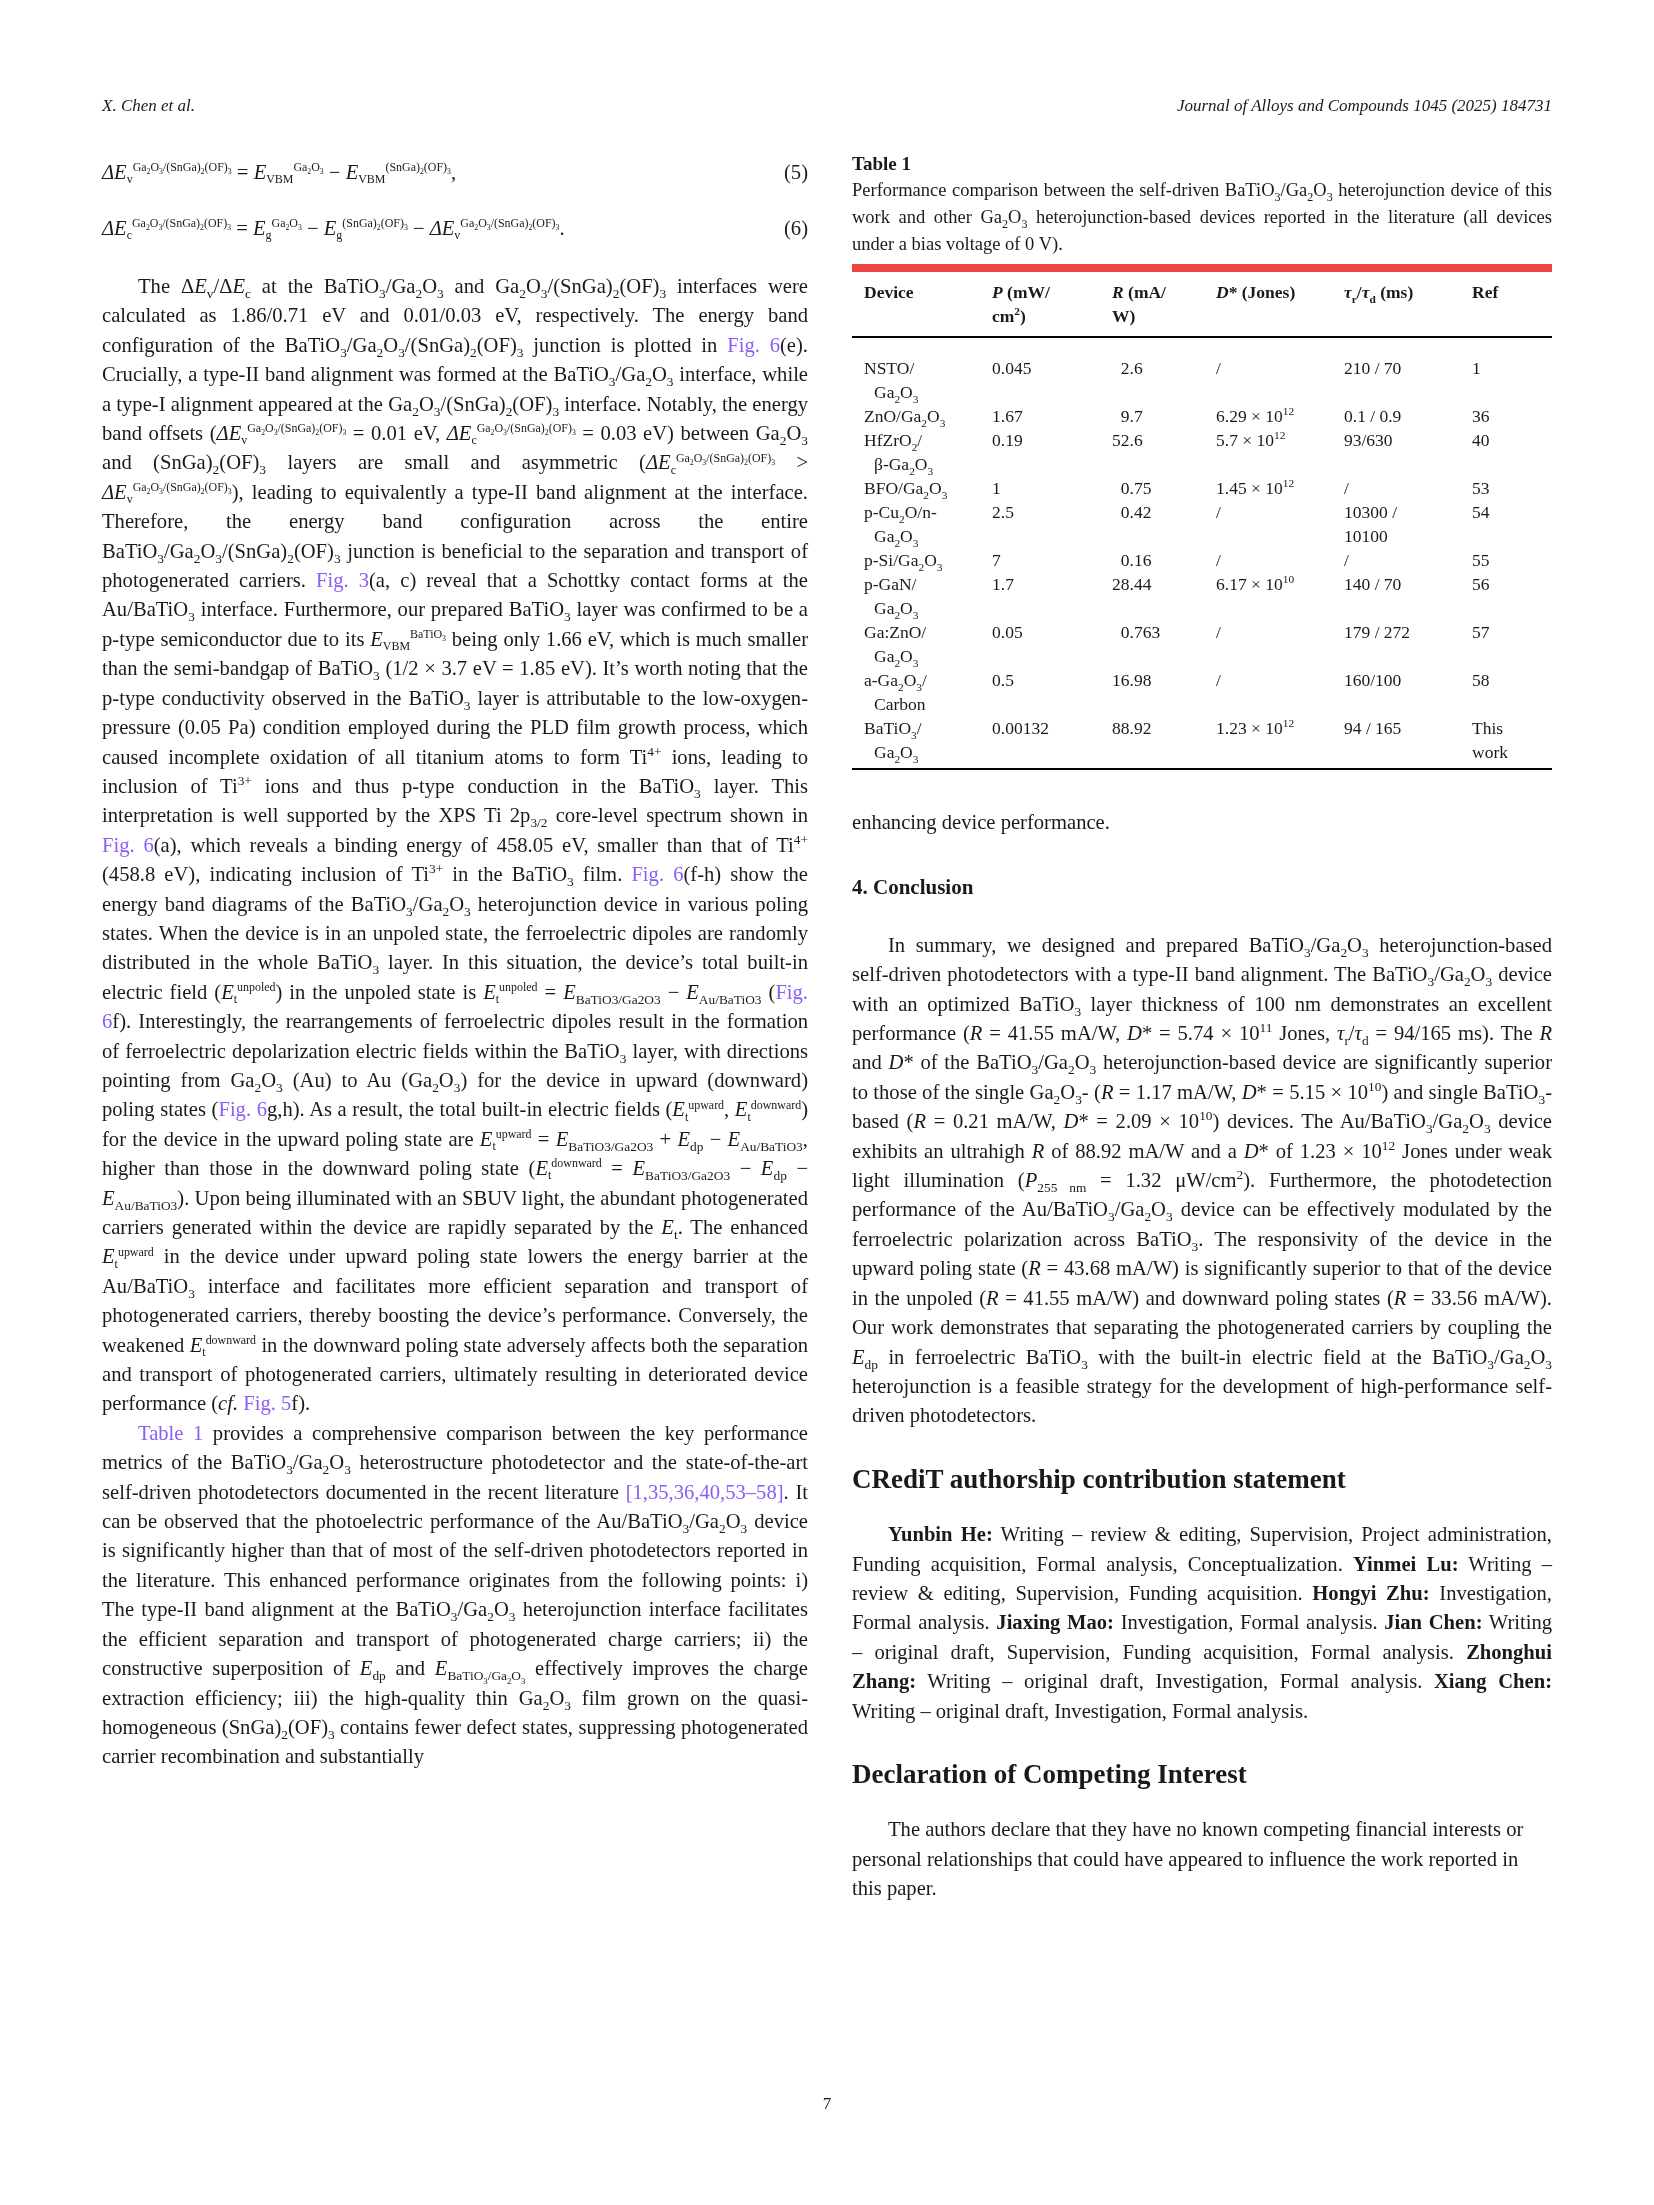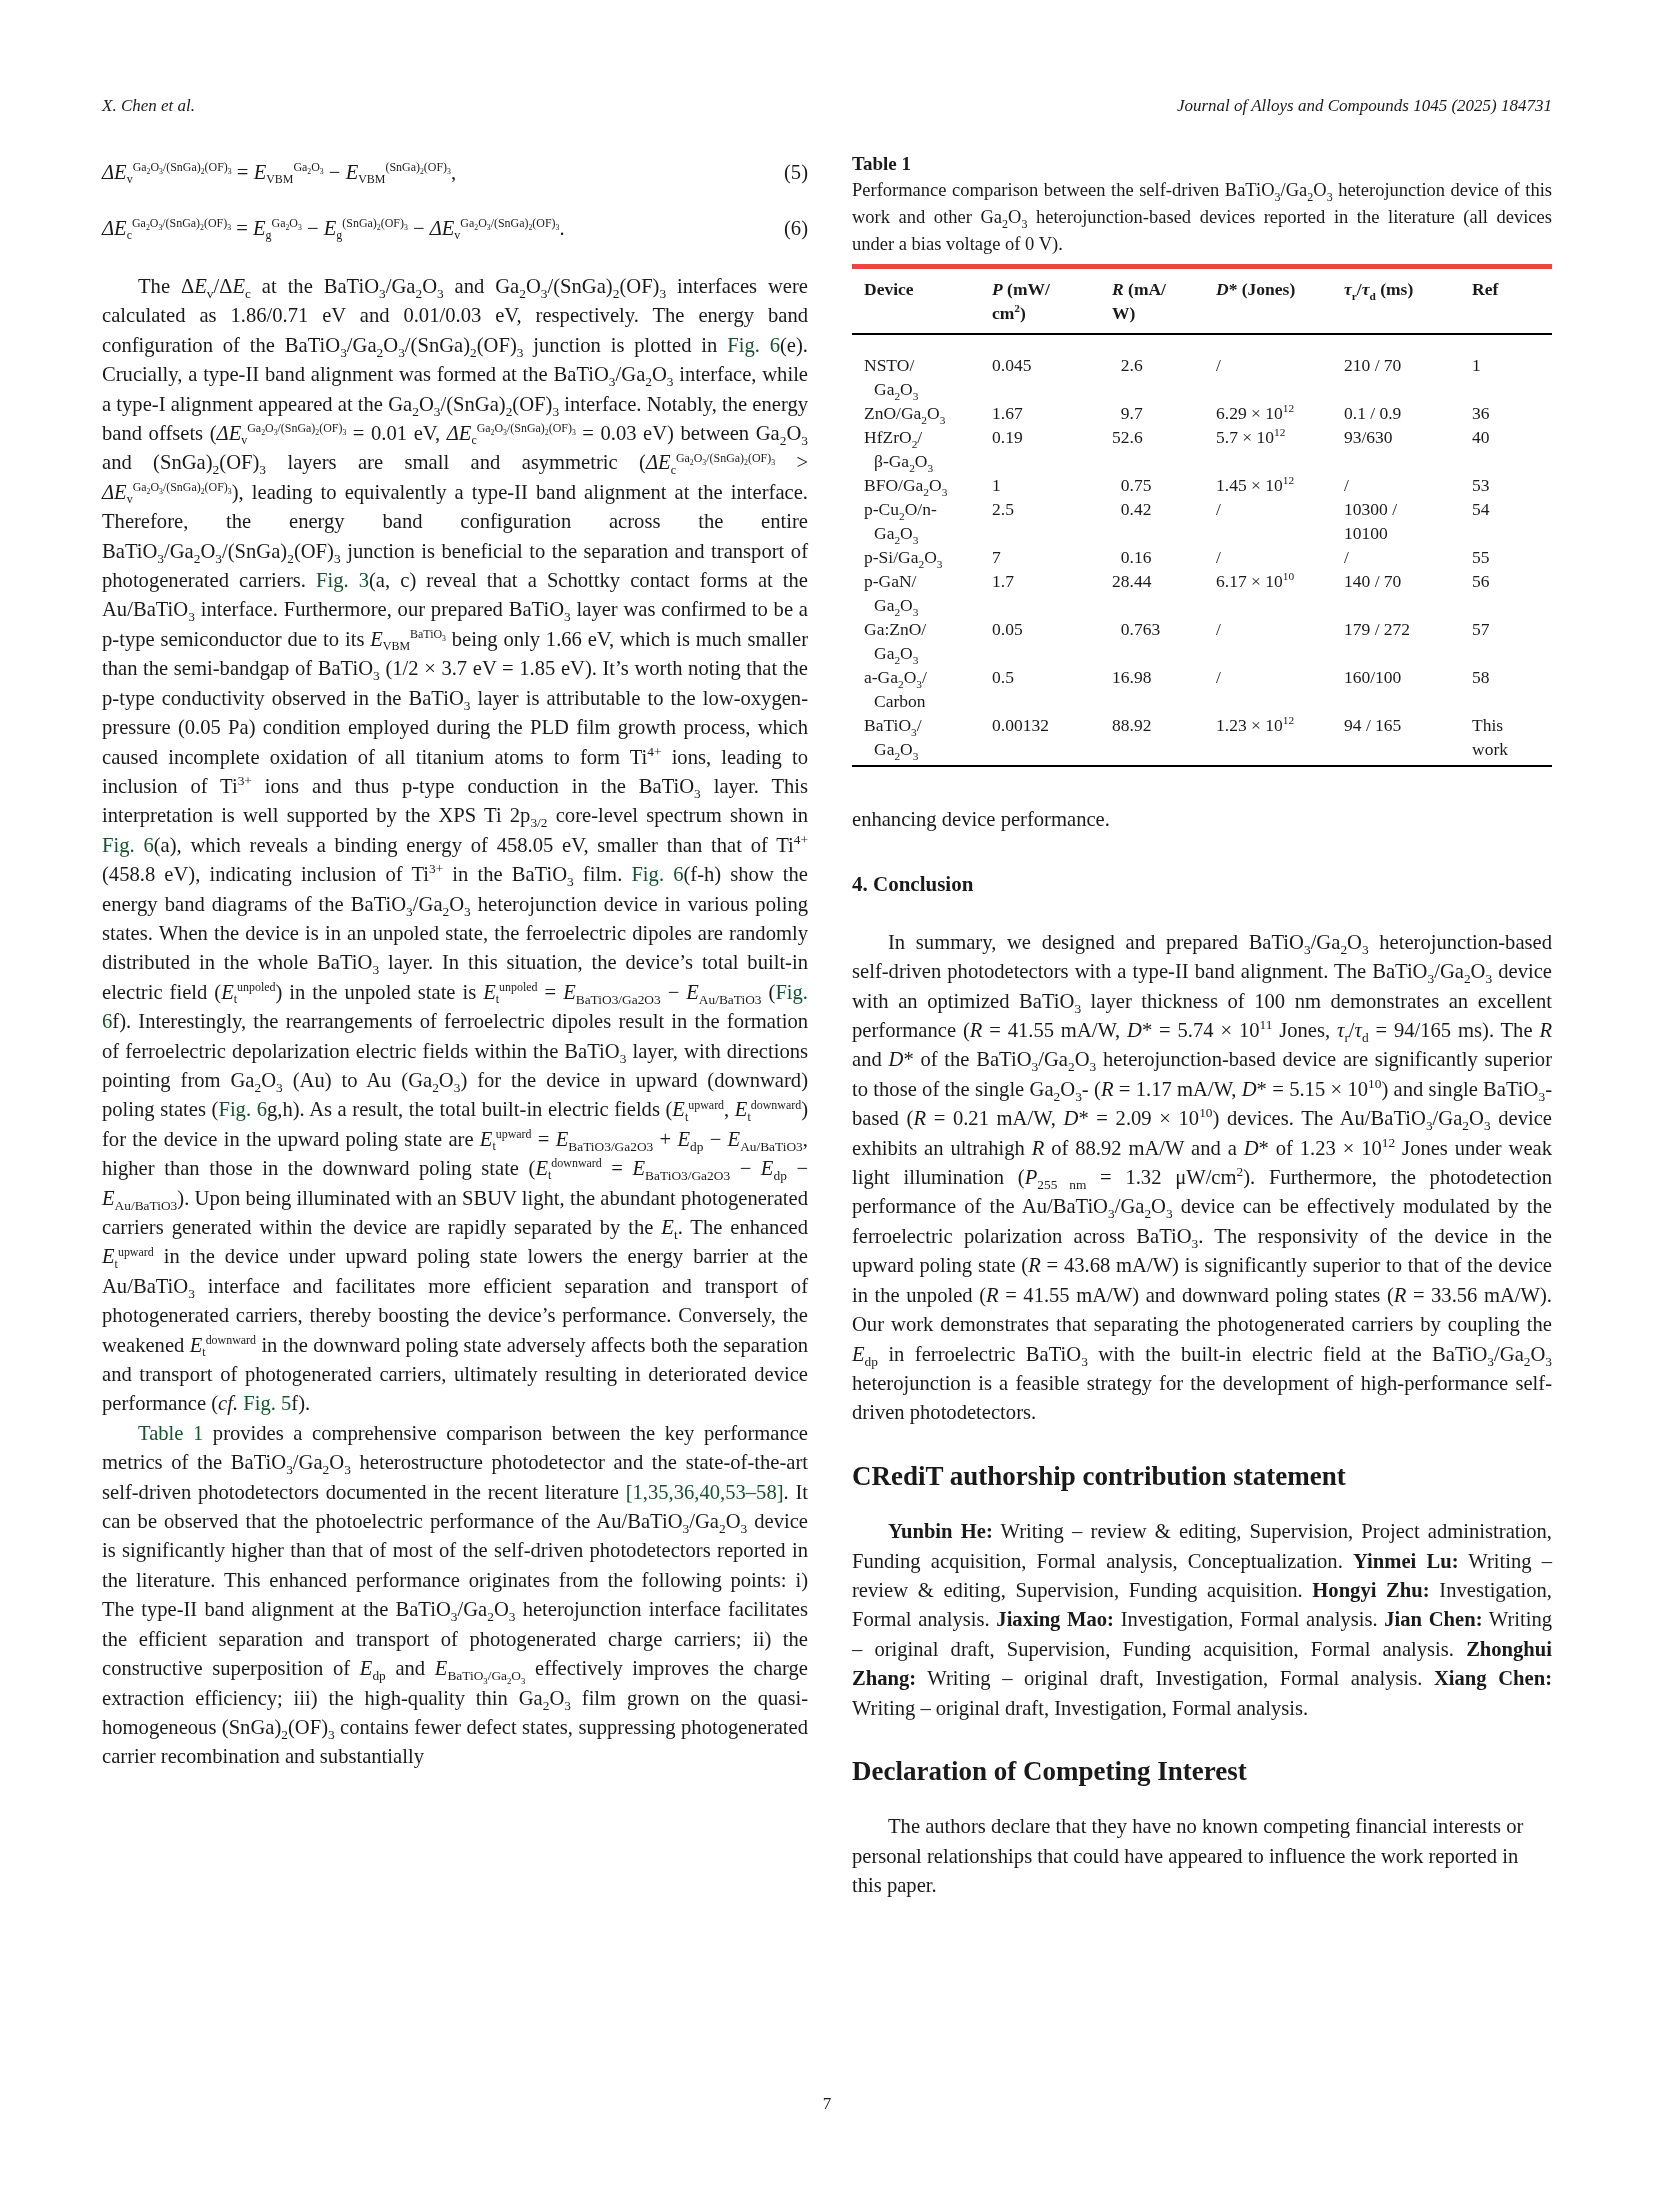--- a/index.html
+++ b/index.html
@@ -9,29 +9,29 @@
   .hdr-left { left: 102px; }
   .hdr-right { right: 102px; }
   .col { position: absolute; top: 158px; width: 706px; font-size: 20.6px; line-height: 29.4px; }
   .col-left { left: 102px; }
   .col-right { left: 852px; width: 700px; top: 150px; }
   .eq { display: flex; justify-content: space-between; align-items: flex-start; font-style: normal; height: 44px; }
   .eq .lhs { font-family: "Liberation Serif", serif; }
   .eq .num { padding-right: 0; }
   p { margin: 0; text-align: justify; }
   p.ind { text-indent: 36px; }
-  a, .link { color: #14532d; text-decoration: none; margin-top: 23px; }
+  a, .link { color: #8b5cf6; text-decoration: none; margin-top: 23px; }
   sub, sup { font-size: 65%; line-height: 0; }
   .tsup { font-size: 58%; line-height: 0; position: relative; top: -0.65em; }
   .tsub { font-size: 58%; line-height: 0; position: relative; top: 0.35em; }
   i { font-style: italic; }
   .tbl-title { font-weight: bold; font-size: 19px; line-height: 27px; margin-bottom: 0; }
   .tbl-caption { font-size: 18.5px; line-height: 27px; text-align: justify; }
   table { width: 700px; border-collapse: collapse; font-size: 17.5px; line-height: 24px; margin-top: 6px; }
-  thead tr { border-top: 5px solid #ef4444; border-bottom: 2px solid #000; }
+  thead tr { border-top: 8px solid #ef4444; border-bottom: 2px solid #000; }
   th { text-align: left; font-weight: bold; vertical-align: top; padding: 8px 0 8px 12px; }
   td { vertical-align: top; padding: 0 0 0 12px; }
   tbody tr:first-child td { padding-top: 18px; }
   tbody tr:last-child td { padding-bottom: 4px; }
   table.t { border-bottom: 2px solid #000; }
   .dev2 { display: block; padding-left: 10px; }
   .sec-h { font-weight: bold; font-size: 21px; margin: 36px 0 28px 0; }
   .sec-h2 { font-weight: bold; font-size: 27px; margin: 34px 0 26px 0; }
   .pg { position: absolute; top: 2094px; left: 0; width: 1654px; text-align: center; font-size: 17px; }
   b.nm { font-weight: bold; }

